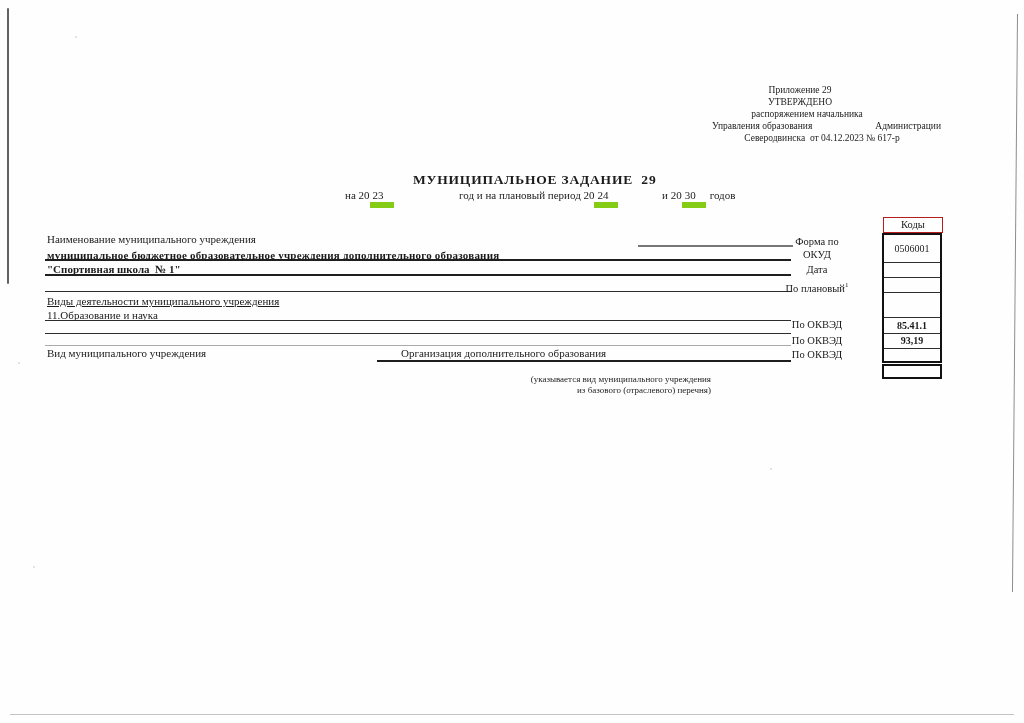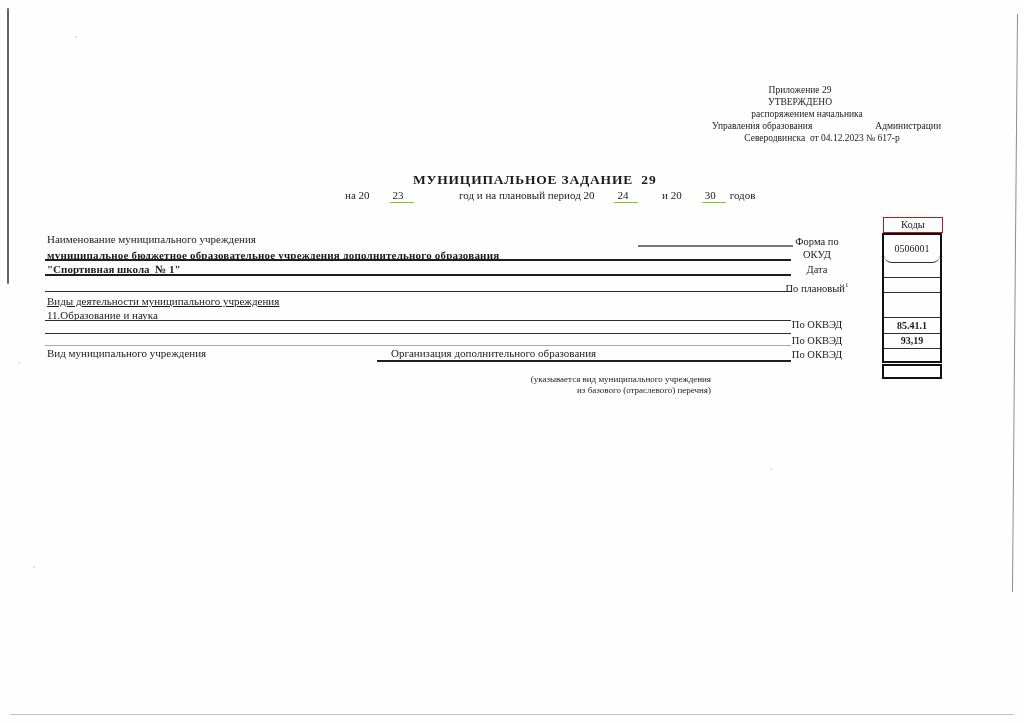--- a/index.html
+++ b/index.html
@@ -17,40 +17,40 @@
   .b{font-weight:bold;}
   .ctr{text-align:center;}
 
   
   .appr{font-size:9.5px;line-height:12px;white-space:nowrap;}
   .appr-split{display:flex;justify-content:space-between;}
 
   
   .doc-title{font-weight:bold;font-size:13.5px;letter-spacing:0.8px;white-space:nowrap;}
   .subseg{font-size:11px;white-space:nowrap;}
-  .yr{display:inline-block;border-bottom:1px solid #84cc16;padding:0 10px 1px 3px;margin-left:20px;margin-right:4px;}
+  .yr{display:inline-block;border-bottom:6px solid #84cc16;padding:0 10px 1px 3px;margin-left:0;margin-right:4px;}
 
   
   .rule{position:absolute;background:#2c2c2c;height:1px;}
   .rule.thick{height:2px;background:#1e1e1e;}
   .rule.gray{background:#777;height:1.5px;}
   .rule.faint{background:#aaa;}
 
   
   .codes-hdr{
     left:883px;top:217px;width:58px;height:14px;
     border:1px solid #b91c1c;font-size:10.5px;line-height:14px;text-align:center;
   }
   .codes-box{
     left:882px;top:233px;width:60px;height:130px;
     border:2px solid #111;box-sizing:border-box;
   }
   .crow{border-bottom:1px solid #2e2e2e;text-align:center;font-size:10px;overflow:hidden;}
   .crow.last{border-bottom:none;}
-  .rh-okud{height:27px;line-height:27px;border-radius:8px;}
+  .rh-okud{height:27px;line-height:27px;}
   .rh-date{height:14px;line-height:14px;}
   .rh-reg{height:14px;line-height:14px;}
   .rh-blank{height:24px;line-height:24px;}
   .rh-okv1{height:15px;line-height:15px;}
   .rh-okv2{height:14px;line-height:14px;}
   .rh-okv3{height:12px;line-height:12px;}
   .codes-bottom{
     left:882px;top:364px;width:60px;height:15px;
     border:2px solid #111;box-sizing:border-box;
   }
@@ -93,21 +93,21 @@
   </div>
 
   <div class="abs fs10" style="top:233px;left:47px;">Наименование муниципального учреждения</div>
   <div class="abs fs10 b" style="top:249px;left:47px;letter-spacing:0.2px;">муниципальное бюджетное образовательное учреждения дополнительного образования</div>
   <div class="abs fs10 b" style="top:263px;left:47px;">"Спортивная школа&nbsp; № 1"</div>
 
   <div class="abs fs10" style="top:295px;left:47px;text-decoration:underline;">Виды деятельности муниципального учреждения</div>
   <div class="abs fs10" style="top:309px;left:47px;">11.Образование и наука</div>
 
   <div class="abs fs10" style="top:347px;left:47px;">Вид муниципального учреждения</div>
-  <div class="abs fs10" style="top:347px;left:391px;">Организация дополнительного образования</div>
+  <div class="abs fs10" style="top:347px;left:401px;">Организация дополнительного образования</div>
   <div class="abs note" style="top:374px;left:431px;width:280px;text-align:right;">
     <div>(указывается вид муниципального учреждения</div>
     <div>из базового (отраслевого) перечня)</div>
   </div>
 
   <div class="rule gray" style="top:245px;left:638px;width:155px;"></div>
   <div class="rule thick" style="top:259px;left:45px;width:746px;"></div>
   <div class="rule thick" style="top:274px;left:45px;width:746px;"></div>
   <div class="rule" style="top:291px;left:45px;width:746px;"></div>
   <div class="rule" style="top:320px;left:45px;width:746px;"></div>

